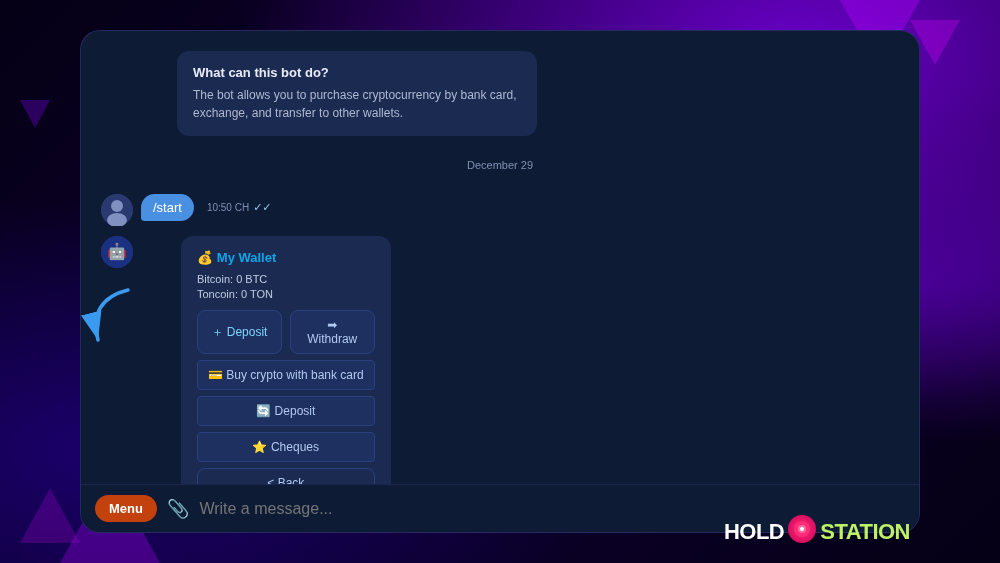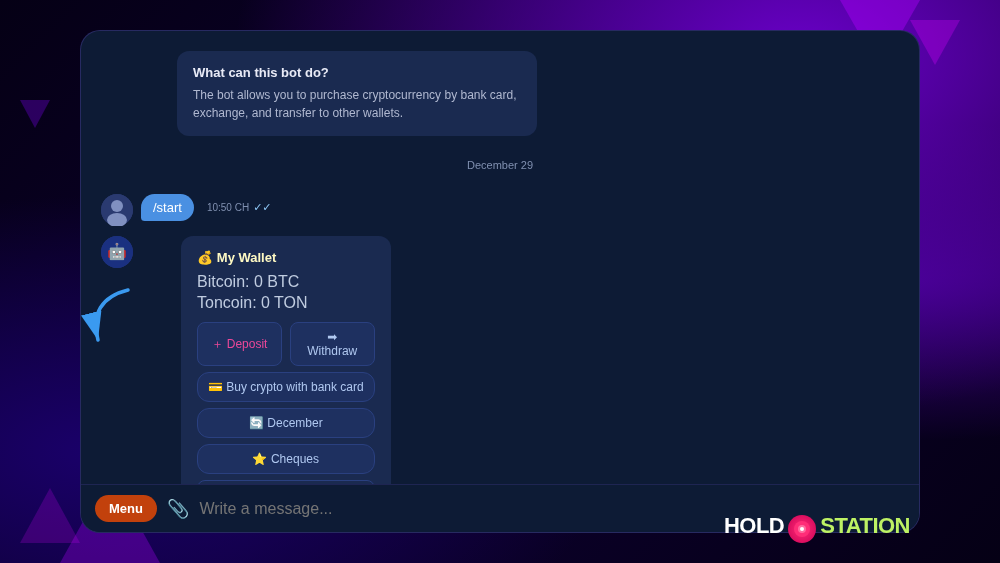--- a/index.html
+++ b/index.html
@@ -180,26 +180,26 @@
       border-radius: 12px;
       padding: 14px 16px;
       max-width: 360px;
       align-self: flex-start;
       margin-left: 40px;
       position: relative;
     }
 
     .wallet-title {
       font-weight: 700;
-      color: #fef9c3;
+      color: #0ea5e9;
       font-size: 13px;
       margin-bottom: 8px;
     }
     .wallet-balance-row {
-      font-size: 16px;
+      font-size: 11px;
       color: #c0cce0;
       margin-bottom: 3px;
     }
 
     
     .btn-row {
       display: flex;
       gap: 8px;
       margin-top: 10px;
     }
@@ -211,32 +211,32 @@
       font-size: 12px;
       cursor: pointer;
       font-weight: 500;
       display: flex;
       align-items: center;
       justify-content: center;
       gap: 5px;
     }
     .btn-deposit {
       background: #1e3060;
-      color: #ec4899;
+      color: #7dd3fc;
       border: 1px solid #2a4080;
     }
     .btn-withdraw {
       background: #1e3060;
       color: #b0c8f0;
       border: 1px solid #2a4080;
     }
     .btn-full {
       width: 100%;
       border: none;
-      border-radius: 12px;
+      border-radius: 4px;
       padding: 7px 10px;
       font-size: 12px;
       cursor: pointer;
       font-weight: 500;
       background: #1e3060;
       color: #b0c8f0;
       border: 1px solid #2a4080;
       margin-top: 6px;
       display: flex;
       align-items: center;
@@ -304,21 +304,21 @@
       font-size: 16px;
     }
 
     
     .holdstation-logo {
       position: absolute;
       bottom: 20px;
       right: 90px;
       z-index: 10;
       display: flex;
-      align-items: flex-start;
+      align-items: flex-end;
       gap: 2px;
     }
     .logo-text-hold {
       font-size: 22px;
       font-weight: 900;
       color: #fff;
       line-height: 1;
       letter-spacing: -0.5px;
     }
     .logo-text-station {
@@ -404,21 +404,21 @@
           <span>Toncoin:</span>
           <span>0 TON</span>
         </div>
 
         <div class="btn-row">
           <button class="btn-action btn-deposit">＋ Deposit</button>
           <button class="btn-action btn-withdraw">➡ Withdraw</button>
         </div>
 
         <button class="btn-full">💳 Buy crypto with bank card</button>
-        <button class="btn-full">🔄 December</button>
+        <button class="btn-full">🔄 Deposit</button>
         <button class="btn-full">⭐ Cheques</button>
         <button class="btn-back">&lt; Back</button>
 
       </div>
     </div>
 
   </div>
 
   <div class="chat-input-bar">
     <button class="menu-btn">Menu</button>

